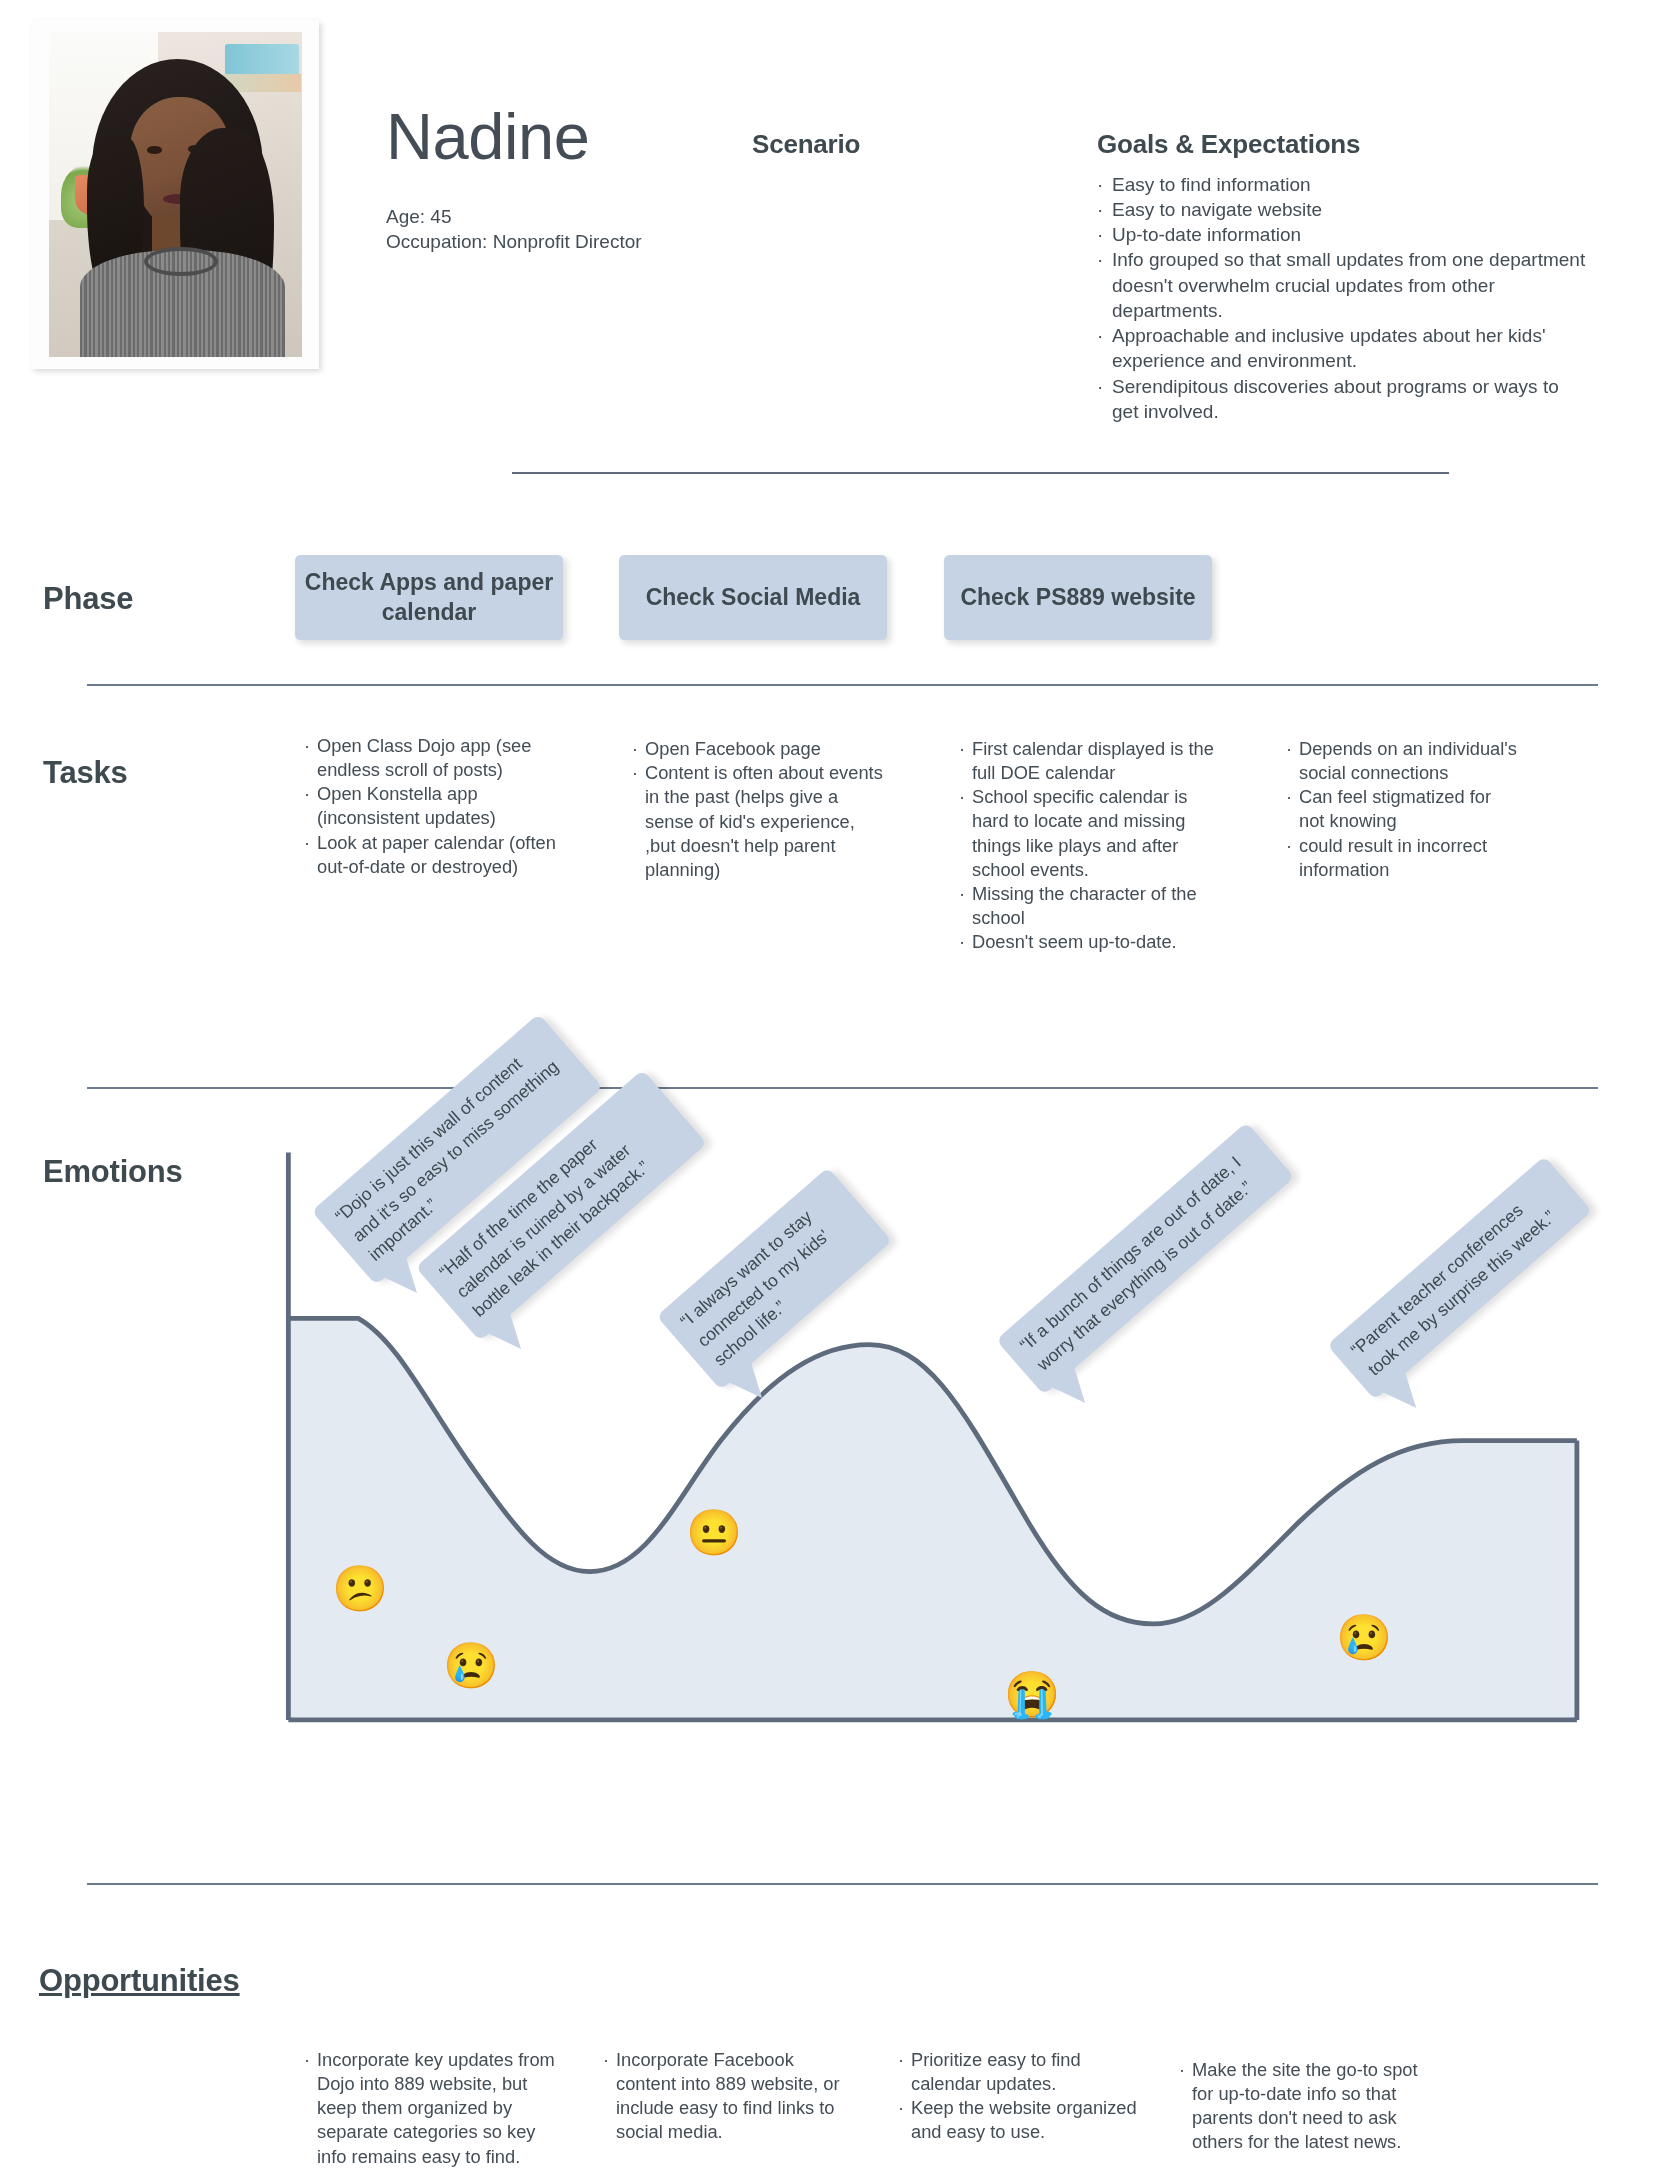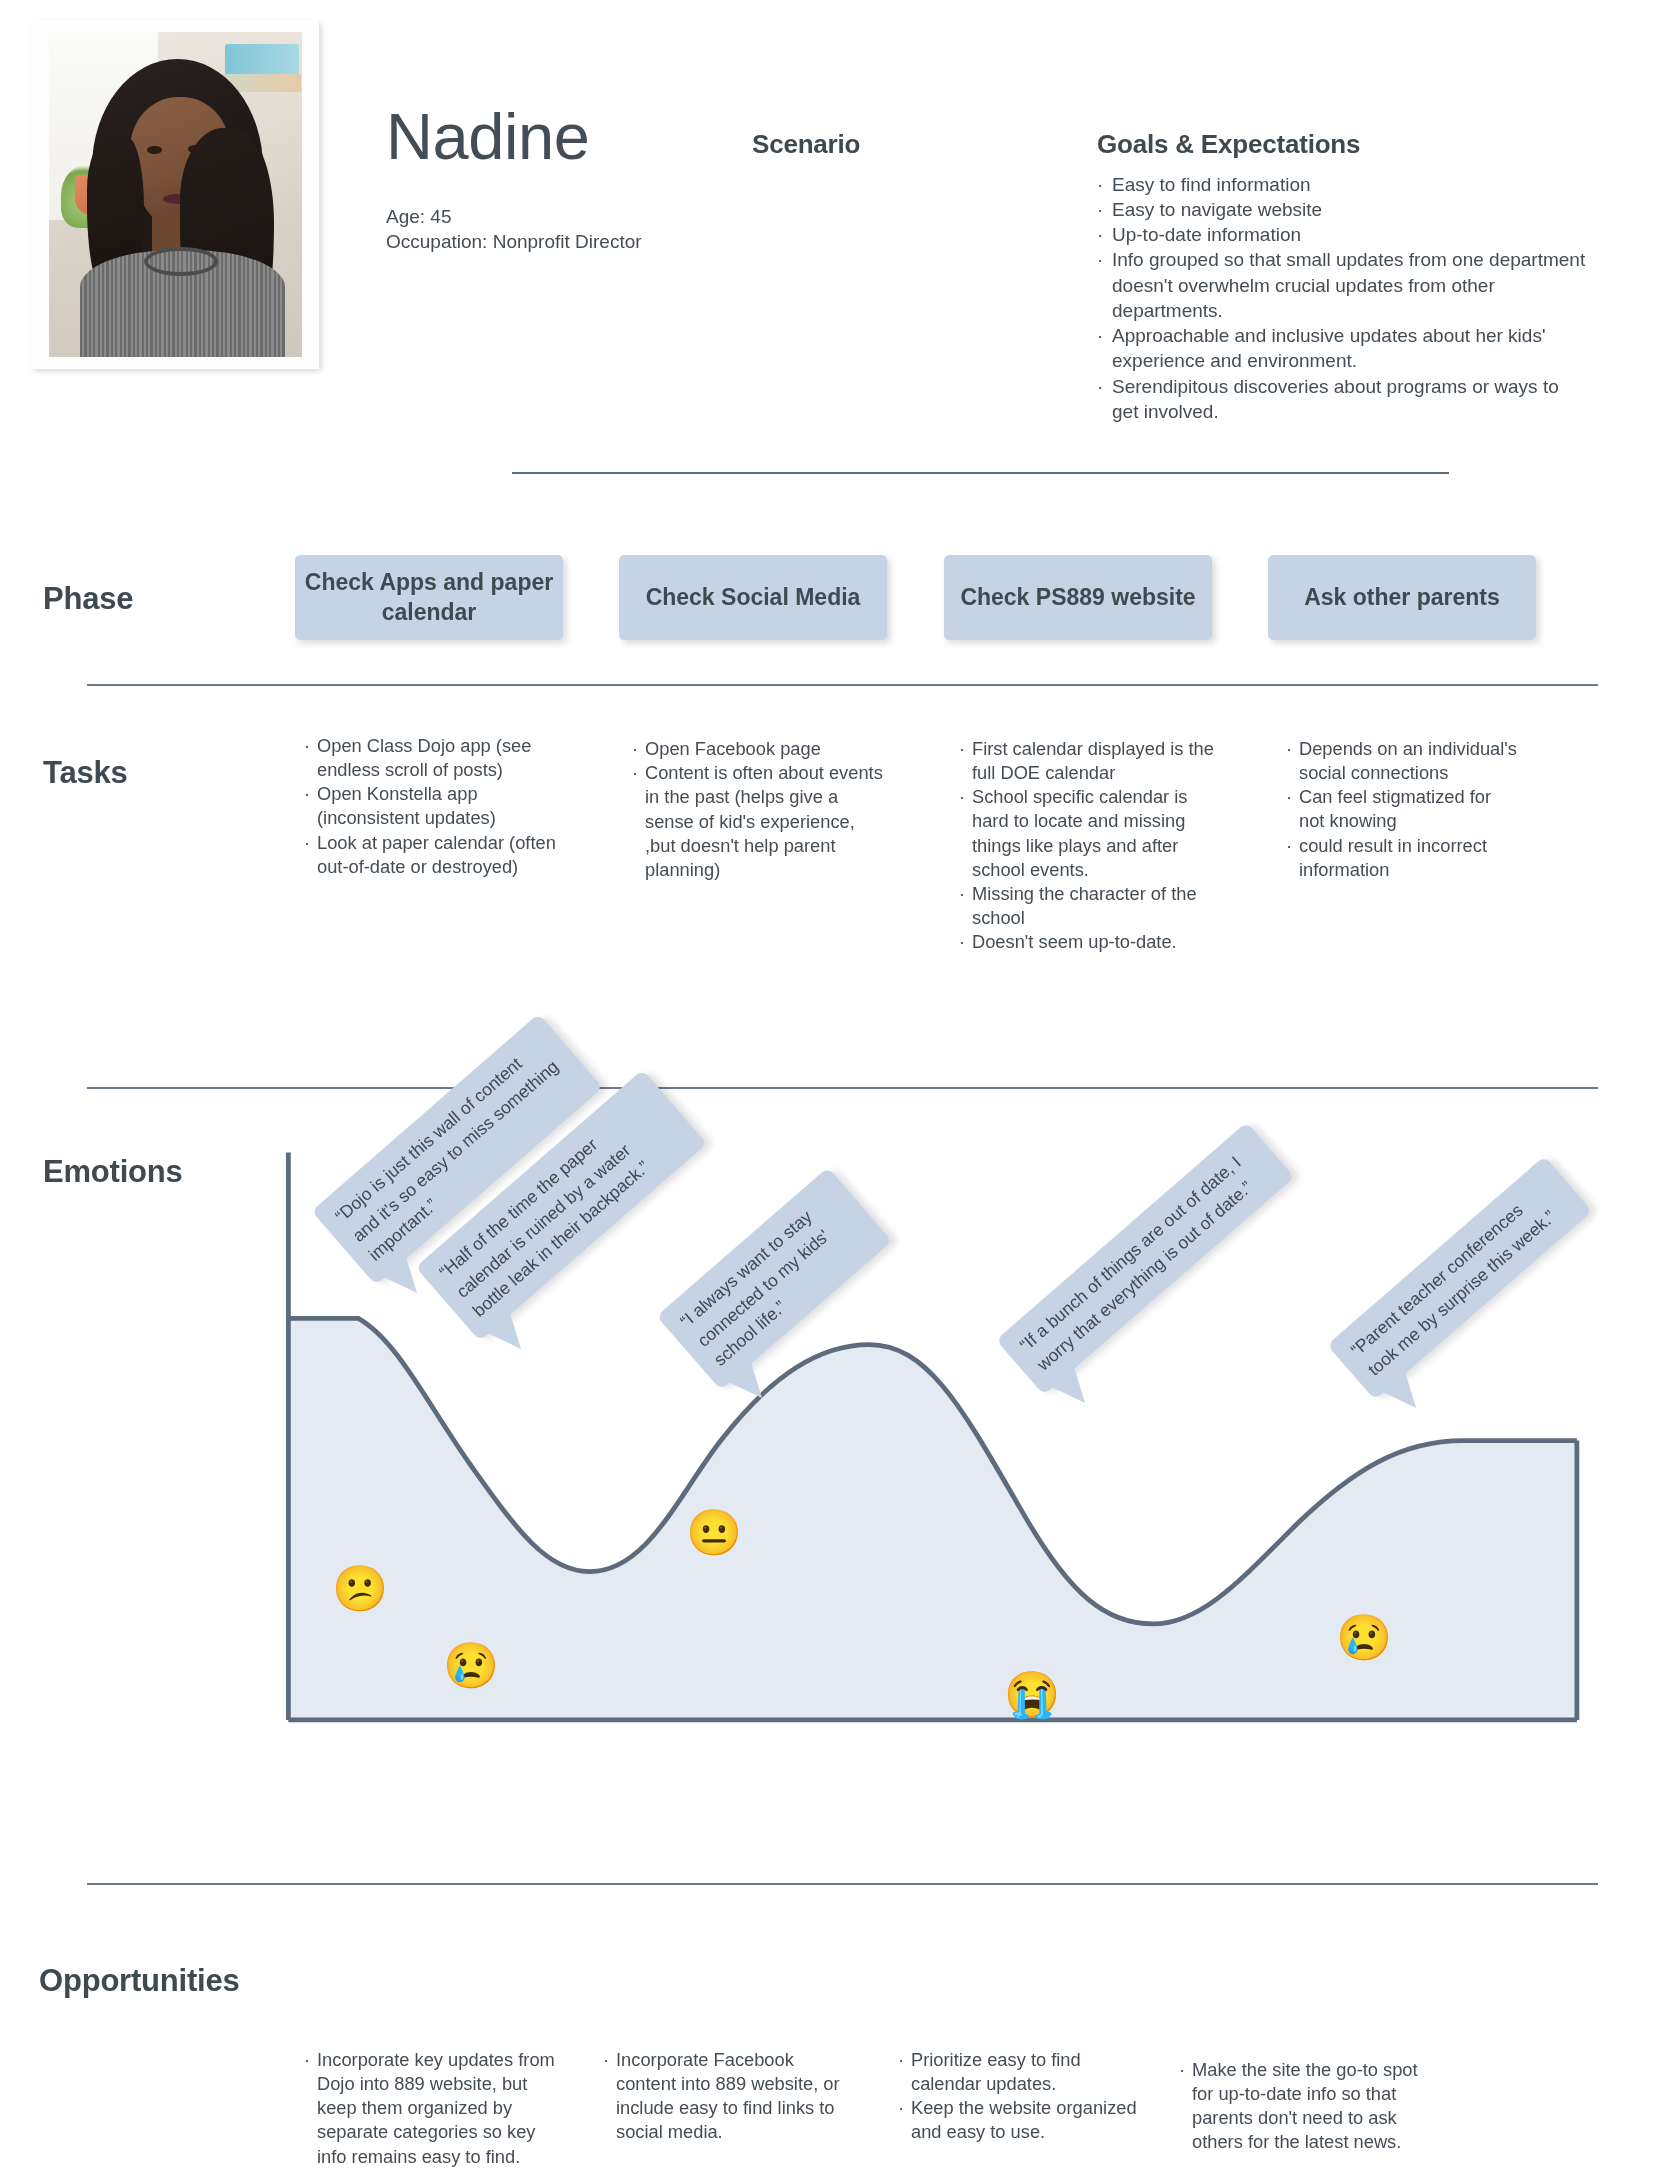--- a/index.html
+++ b/index.html
@@ -170,21 +170,21 @@
   .row-label {
     position: absolute;
     font-size: 31px;
     font-weight: 700;
     color: #3f4950;
     letter-spacing: -0.2px;
   }
   .row-label.phase { left: 43px; top: 581px; }
   .row-label.tasks { left: 43px; top: 755px; }
   .row-label.emotions { left: 43px; top: 1154px; }
-  .row-label.opportunities { left: 39px; top: 1963px; }
+  .row-label.opportunities { left: 39px; top: 1963px; text-decoration: underline; }
 
   
   .phase-box {
     position: absolute;
     top: 555px;
     width: 268px;
     height: 85px;
     background: #c6d3e5;
     border-radius: 5.2px;
     box-shadow: 3.9px 3.9px 6.1px rgba(0,0,0,0.13);
@@ -342,21 +342,20 @@
         </div>
       </div>
   </div>
 
   <div class="header-rule"></div>
 
   <div class="row-label phase">Phase</div>
   <div class="phase-box p0">Check Apps and paper calendar</div>
   <div class="phase-box p1">Check Social Media</div>
   <div class="phase-box p2">Check PS889 website</div>
-  <div class="phase-box p3">Ask other parents</div>
   <div class="rule r1"></div>
 
   <div class="row-label tasks">Tasks</div>
   <div class="col tasks-col c0">
       <div class="bullet-row">
         <span class="dot">·</span>
         <span class="txt">Open Class Dojo app (see endless scroll of posts)</span>
       </div>
       <div class="bullet-row">
         <span class="dot">·</span>

